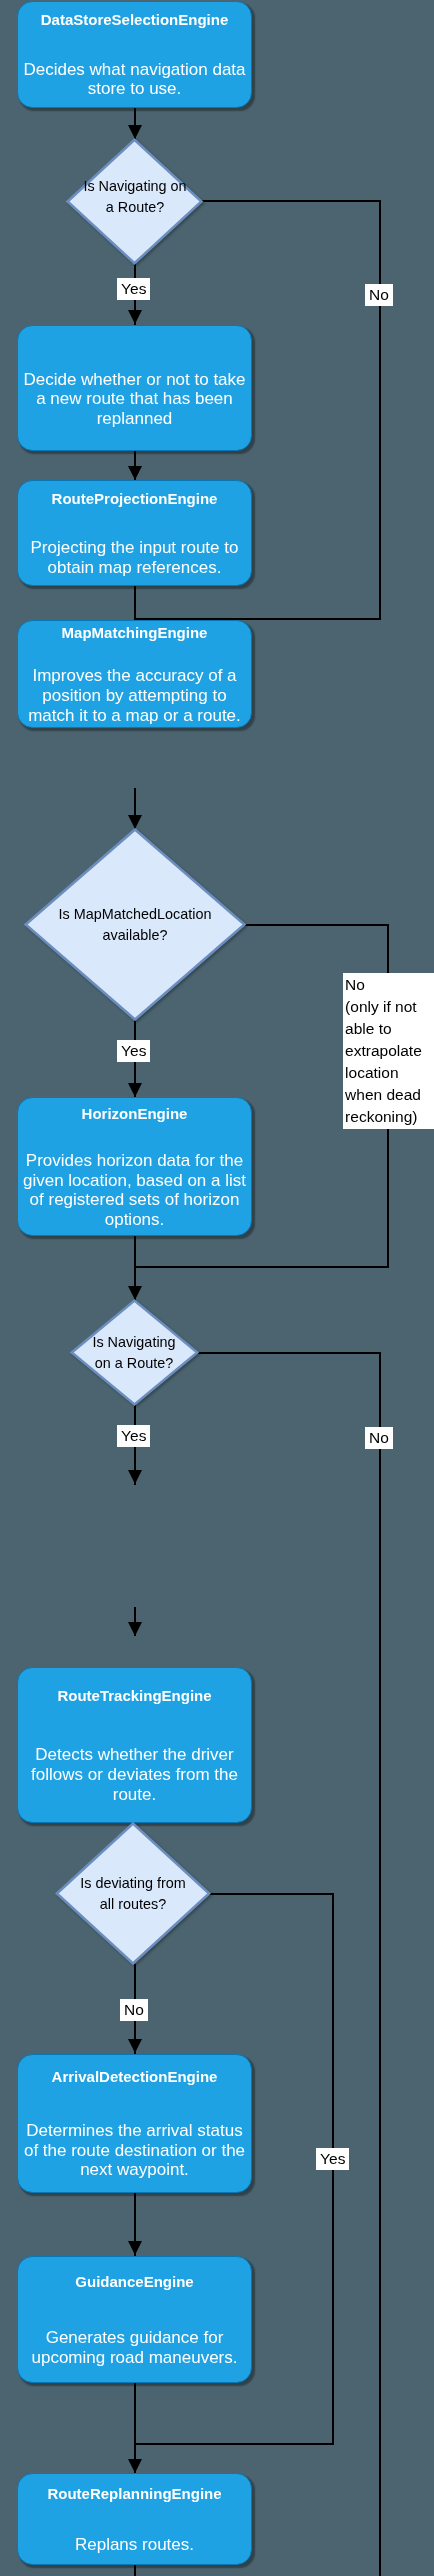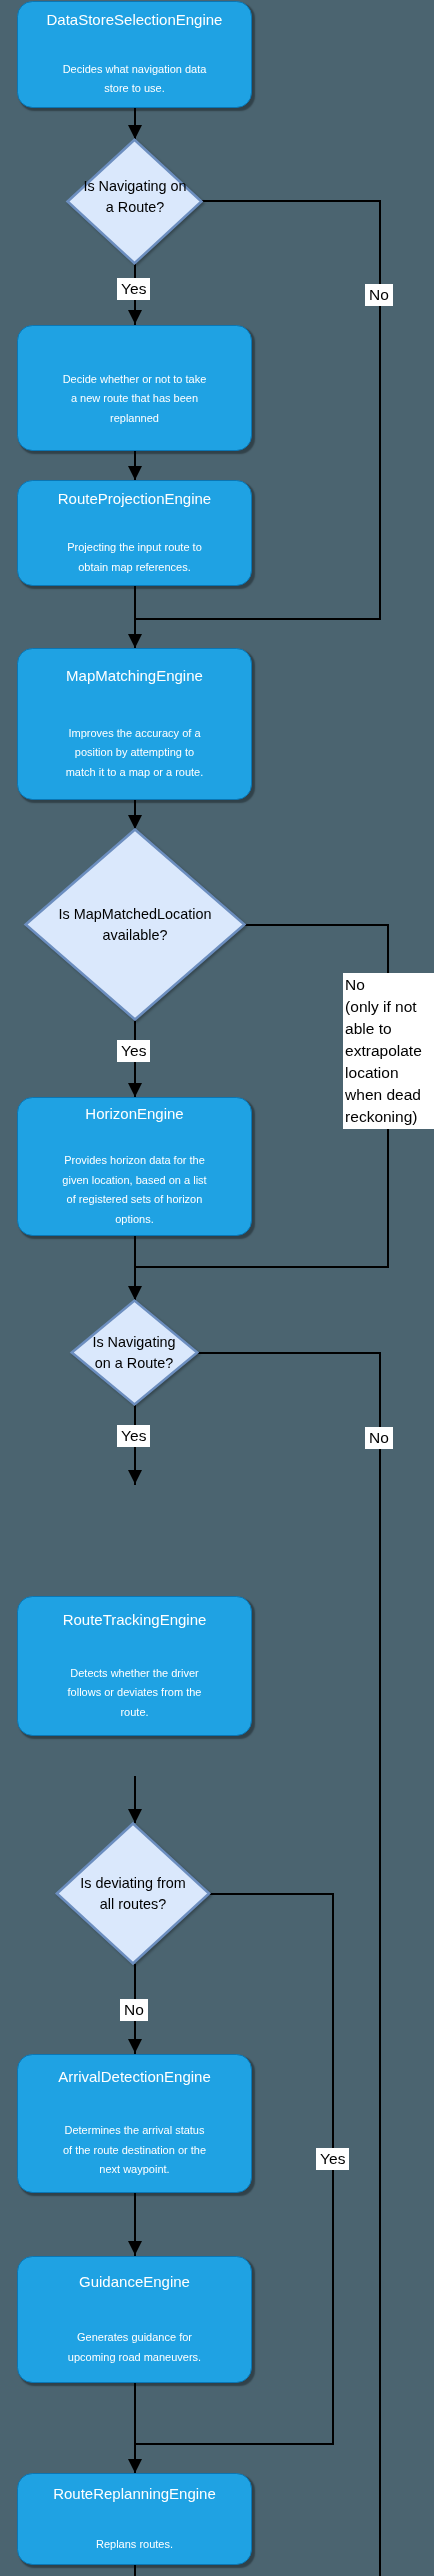--- a/index.html
+++ b/index.html
@@ -41,22 +41,22 @@
     background:var(--box-fill);
     border:1.5px solid var(--box-border);
     border-radius:15.5px;
     color:var(--box-text);
     display:flex; flex-direction:column;
     justify-content:space-evenly; align-items:center;
     text-align:center;
     box-shadow:2.1px 2.1px 1.5px rgba(0,0,0,0.35);
   }
   .node.center { justify-content:center; }
-  .node-title { font-size:15px; line-height:19.6px; }
-  .node-desc { font-size:11px; line-height:19.6px; white-space:pre-line;margin-top:22px; }
+  .node-title { font-size:15px; line-height:19.6px;font-weight:bold; }
+  .node-desc { font-size:17px; line-height:19.6px; white-space:pre-line;margin-top:22px; }
   
   svg.diamond { position:absolute; overflow:visible; }
   .dshape {
     fill:var(--diamond-fill);
     stroke:var(--diamond-border);
     stroke-width:5;
     filter:drop-shadow(3px 3px 2px rgba(0,0,0,0.3));
   }
   .dtext {
     position:absolute;
@@ -136,37 +136,37 @@
 a new route that has been
 replanned</div>
   </div>
 
   <div class="node" style="top:480px;height:106px">
     <div class="node-title">RouteProjectionEngine</div>
     <div class="node-desc">Projecting the input route to
 obtain map references.</div>
   </div>
 
-  <div class="node" style="top:648px;height:152px">
+  <div class="node" style="top:620px;height:108px">
     <div class="node-title">MapMatchingEngine</div>
     <div class="node-desc">Improves the accuracy of a
 position by attempting to
 match it to a map or a route.</div>
   </div>
 
   <div class="node" style="top:1097px;height:139px">
     <div class="node-title">HorizonEngine</div>
     <div class="node-desc">Provides horizon data for the
 given location, based on a list
 of registered sets of horizon
 options.</div>
   </div>
 
 
-  <div class="node" style="top:1596px;height:140px">
+  <div class="node" style="top:1667px;height:156px">
     <div class="node-title">RouteTrackingEngine</div>
     <div class="node-desc">Detects whether the driver
 follows or deviates from the
 route.</div>
   </div>
 
   <div class="node" style="top:2054px;height:139px">
     <div class="node-title">ArrivalDetectionEngine</div>
     <div class="node-desc">Determines the arrival status
 of the route destination or the

